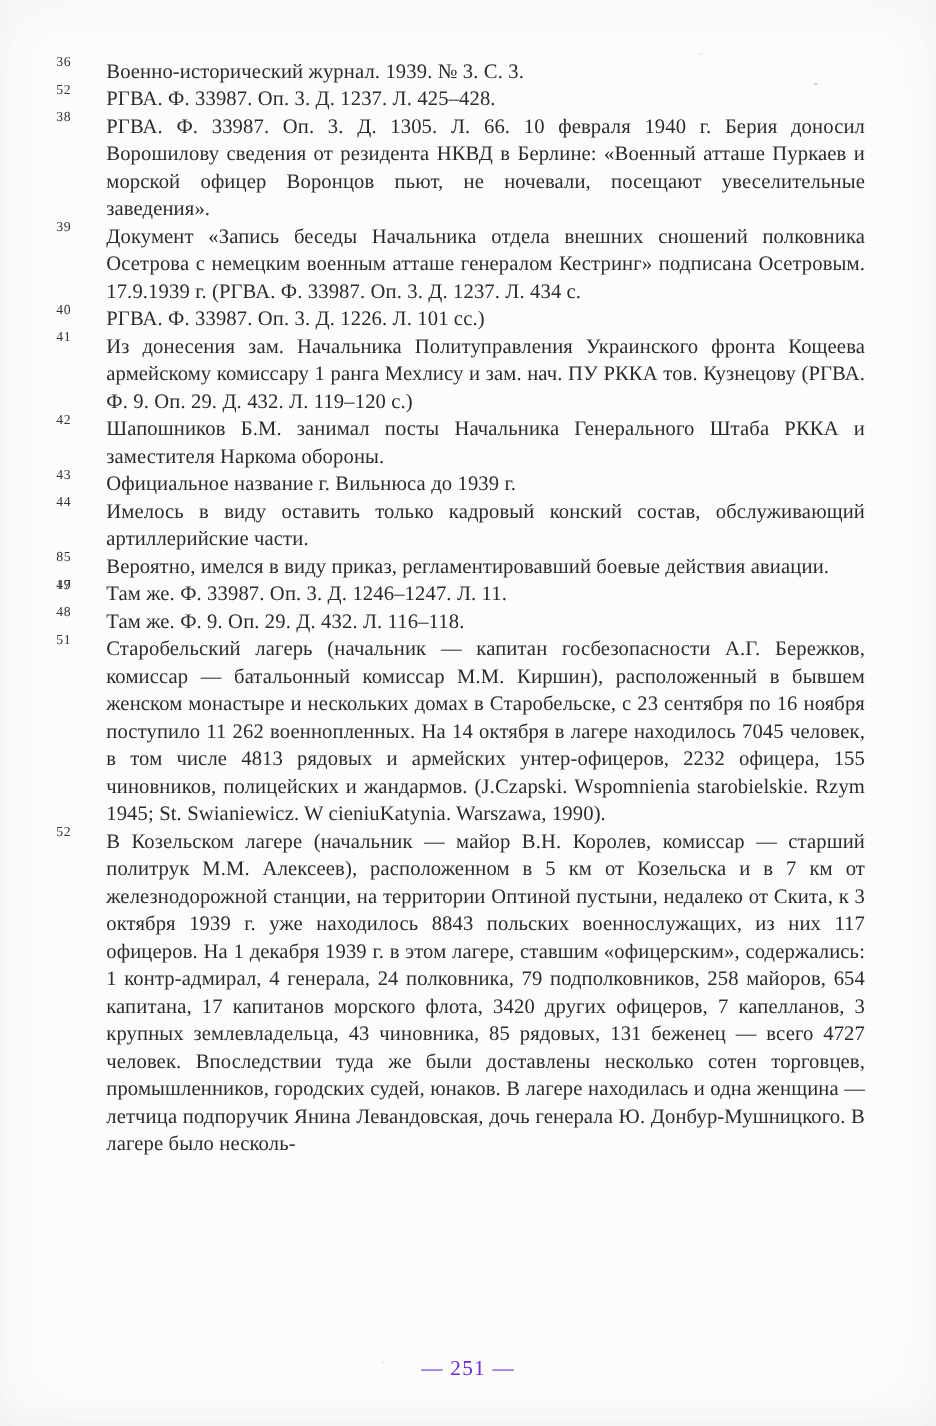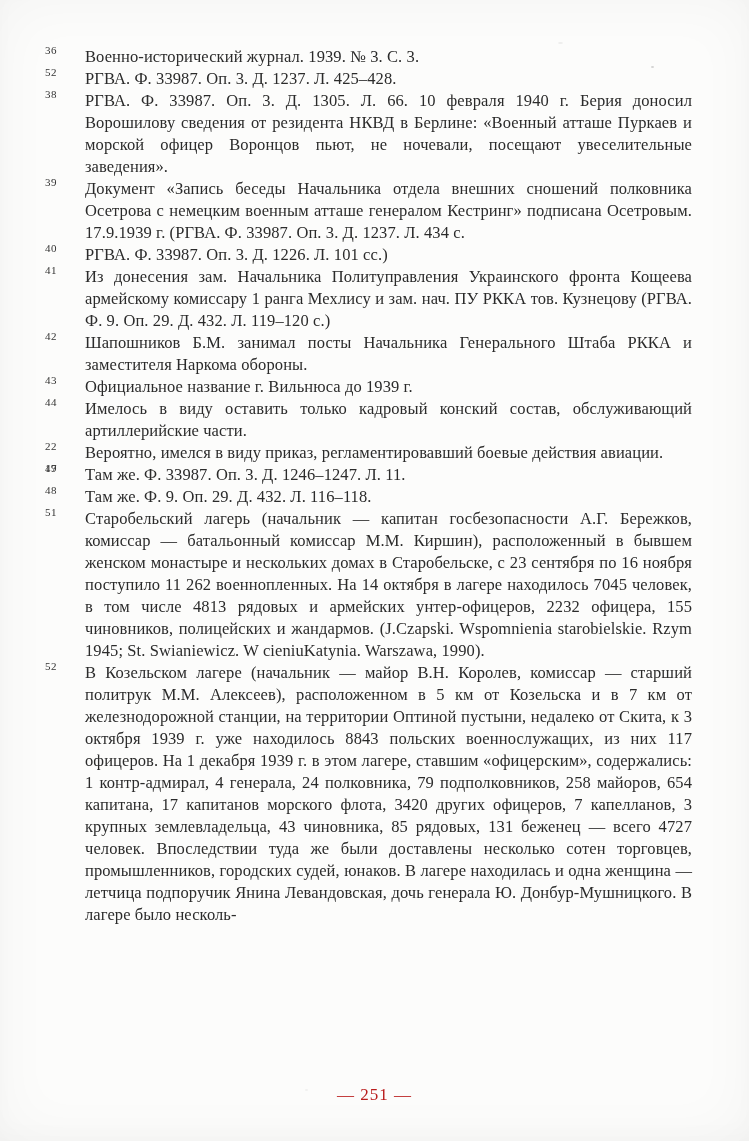--- a/index.html
+++ b/index.html
@@ -40,21 +40,21 @@
     letter-spacing: 0.5px;
     color: #333;
   }
   .page-number {
     position: absolute;
     top: 1085px;
     left: 0;
     width: 749px;
     text-align: center;
     font-size: 17px;
-    color: #b91c1c;
+    color: #6d28d9;
     letter-spacing: 1px;
   }
   
   .speck {
     position: absolute;
     background: rgba(90,90,90,0.25);
     border-radius: 50%;
   }
   .speck.s1 { left: 651px; top: 66px; width: 3px; height: 2px; }
   .speck.s2 { left: 558px; top: 42px; width: 5px; height: 2px; opacity: .35; }
@@ -106,21 +106,21 @@
       <span class="fn-num">43</span>
       <span>Официальное название г. Вильнюса до 1939 г.</span>
     </div>
 
     <div class="note">
       <span class="fn-num">44</span>
       <span>Имелось в виду оставить только кадровый конский состав, обслуживающий артиллерийские части.</span>
     </div>
 
     <div class="note">
-      <span class="fn-num">22</span>
+      <span class="fn-num">85</span>
       <span>Вероятно, имелся в виду приказ, регламентировавший боевые действия авиации.</span>
     </div>
 
     <div class="note">
       <span class="fn-num">19</span>
     </div>
 
     <div class="note">
       <span class="fn-num">47</span>
       <span>Там же. Ф. 33987. Оп. 3. Д. 1246–1247. Л. 11.</span>

